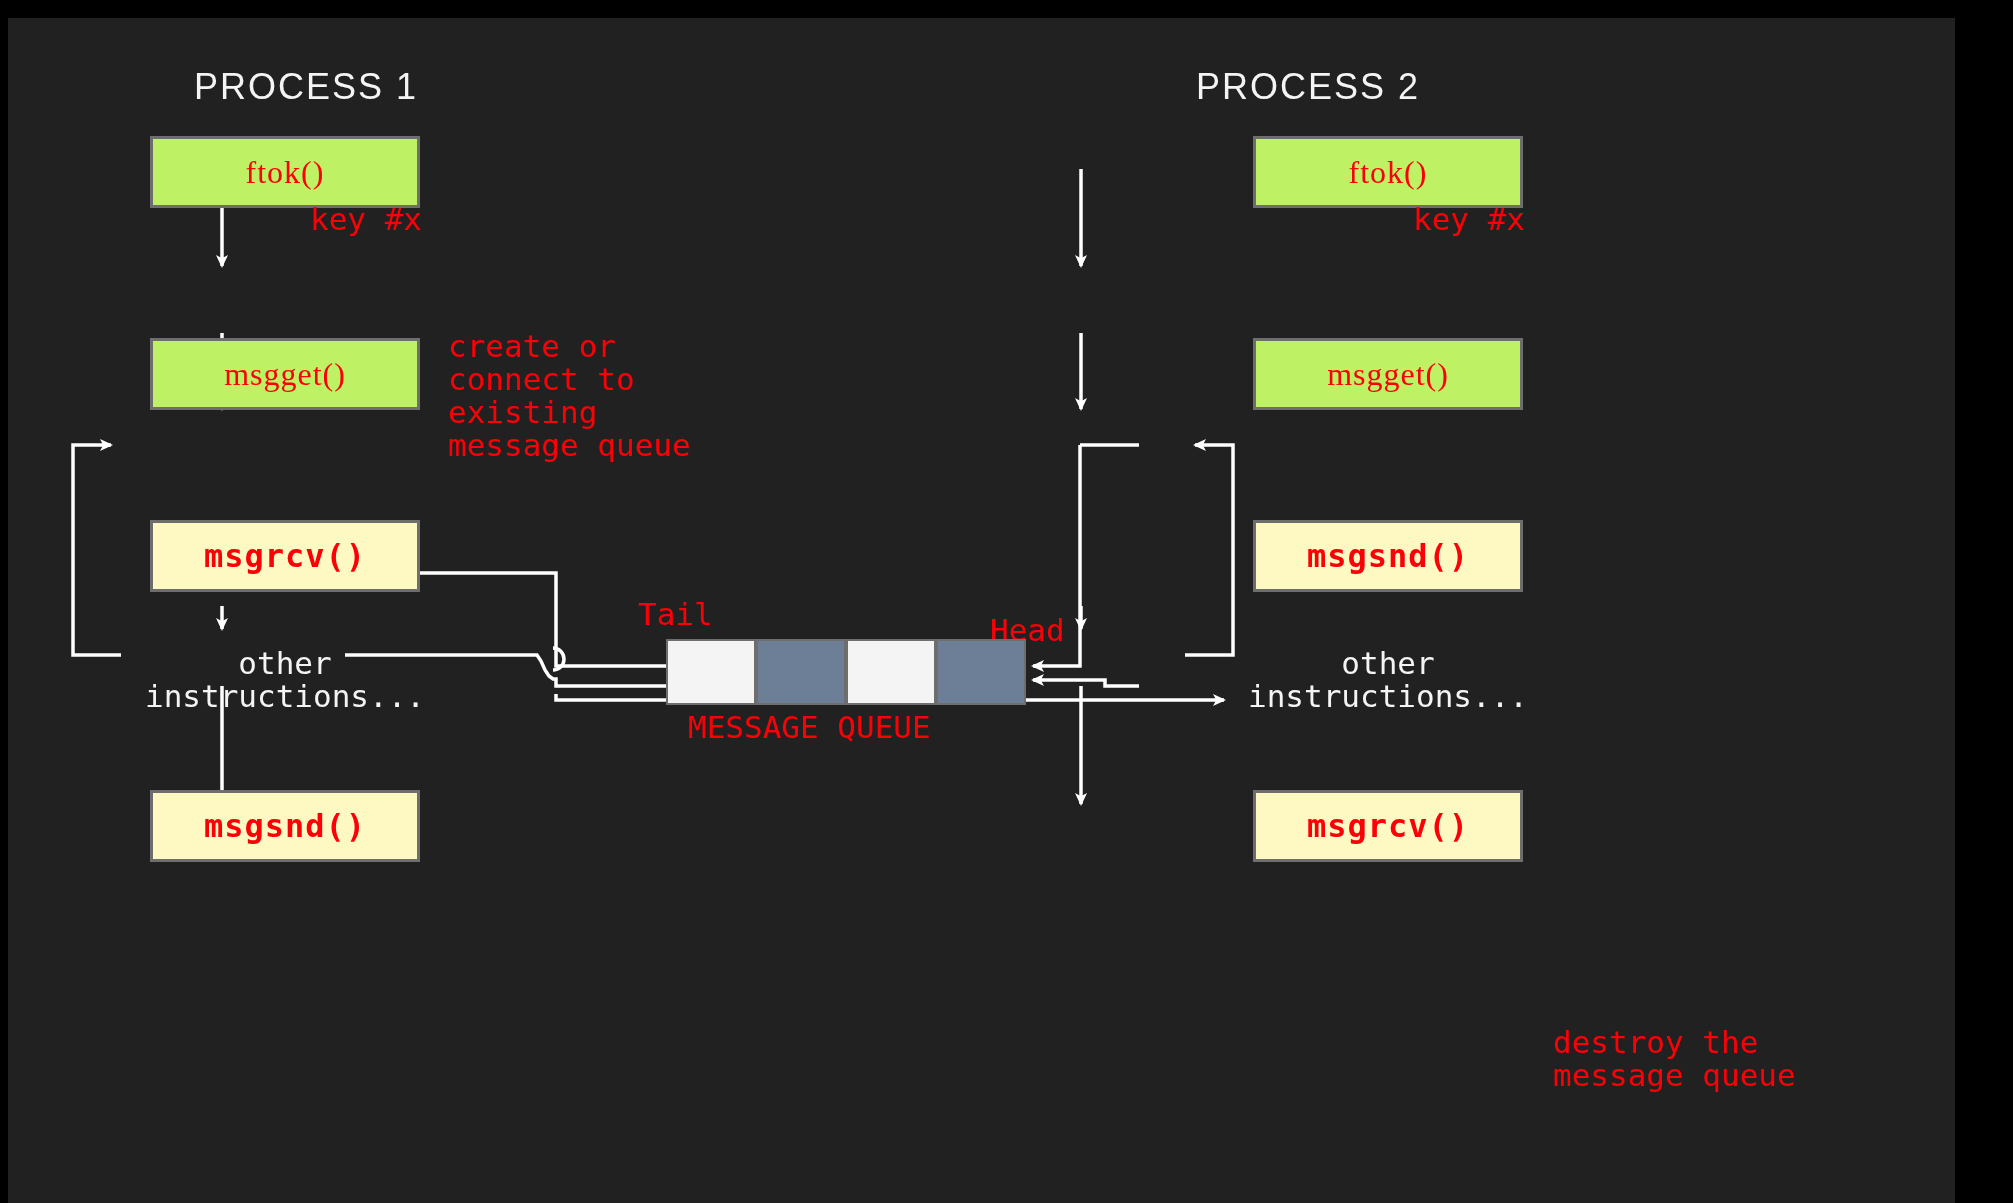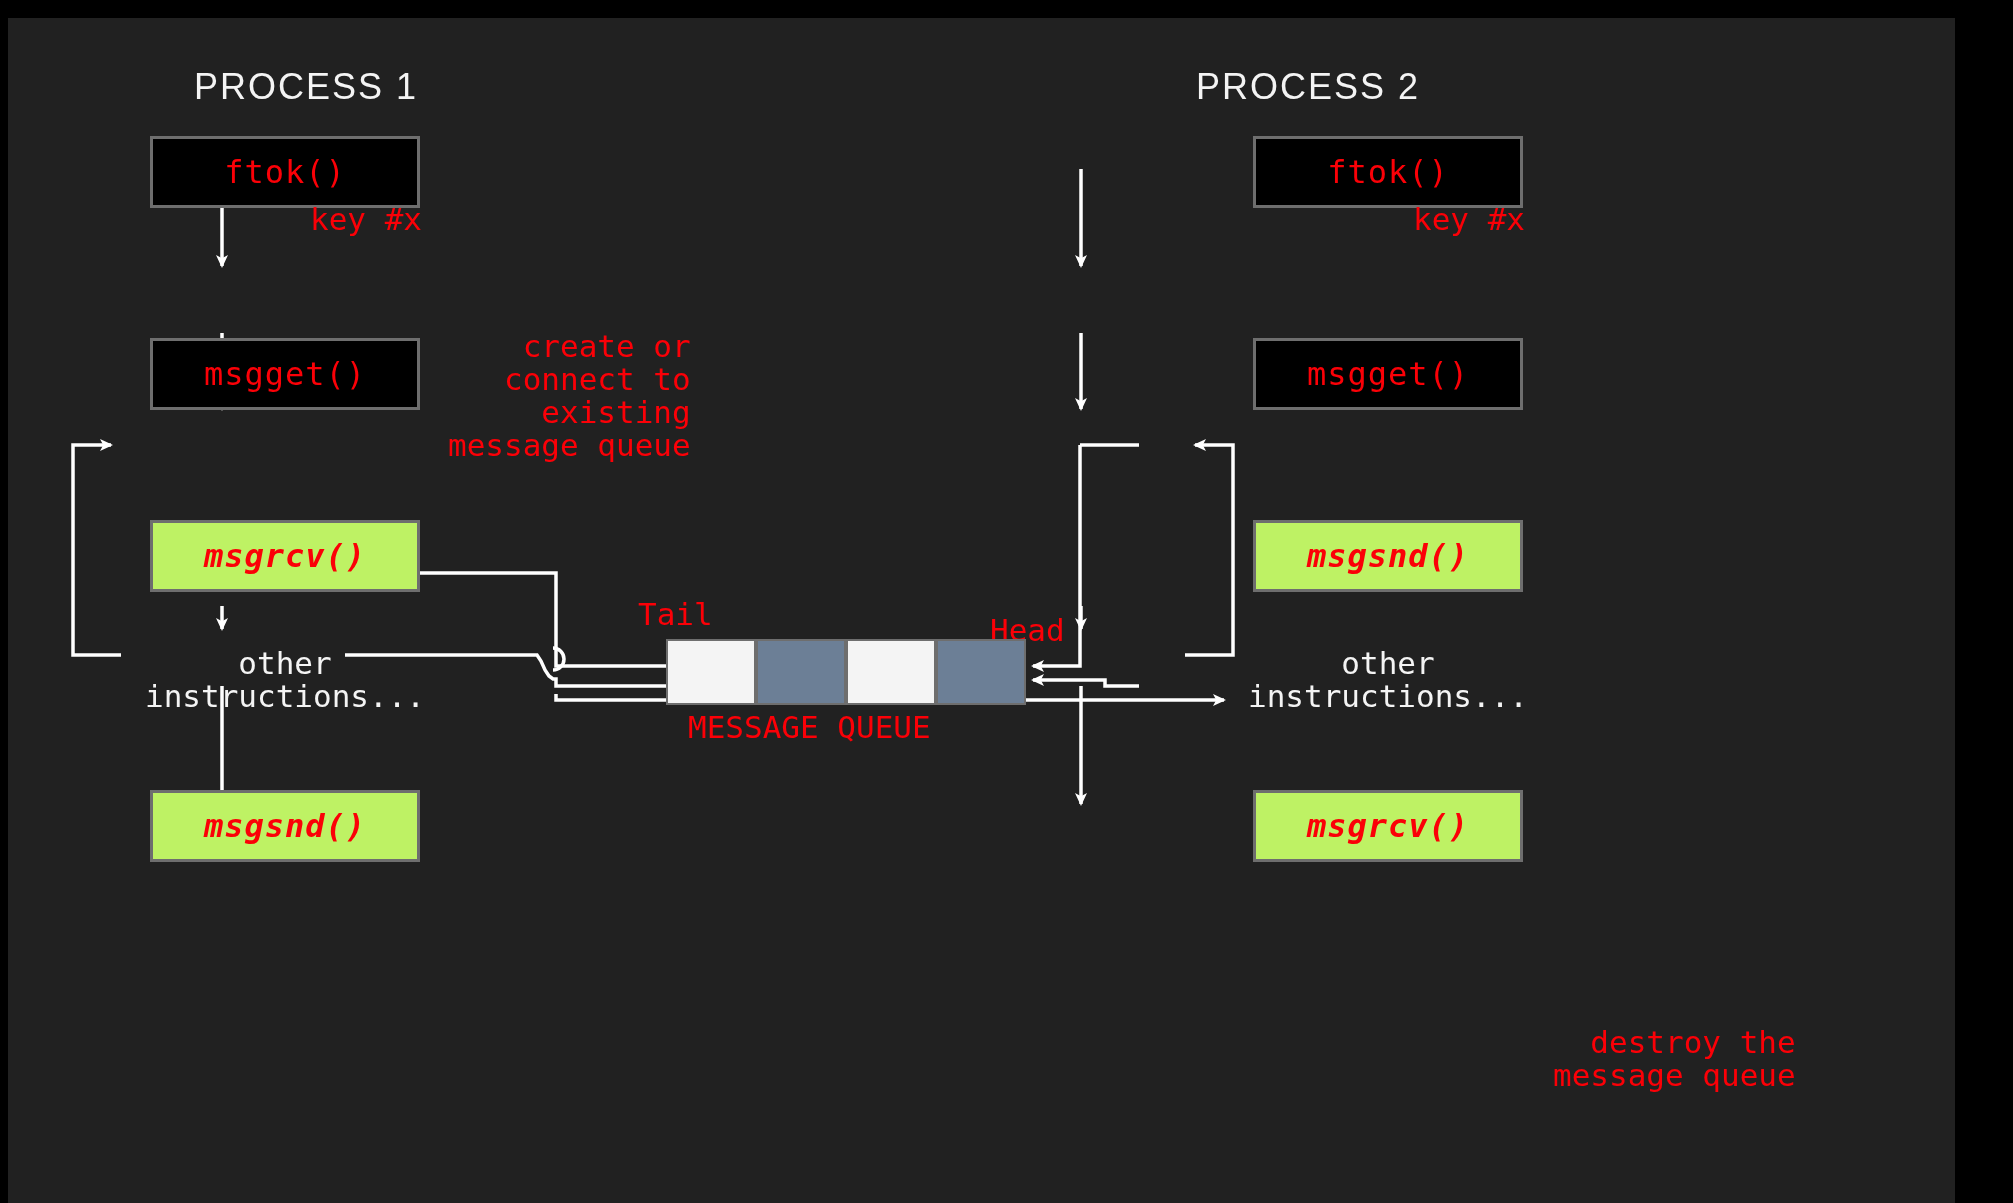--- a/index.html
+++ b/index.html
@@ -48,36 +48,35 @@
     border: 3px solid #6e6e6e;
     display: flex;
     align-items: center;
     justify-content: center;
     color: #fb0007;
     font-family: "DejaVu Sans Mono", monospace;
     font-size: 32px;
     letter-spacing: 1px;
   }
   .node.plain {
-    background: #000000;
+    background: #bef264;
+    font-family: Liberation Serif, serif;
   }
   .node.hl {
-    background: #bef264;
+    background: #fef9c3;
     font-weight: bold;
-    font-style: italic;
   }
 
   .red-label {
     position: absolute;
     color: #fb0007;
     font-family: "DejaVu Sans Mono", monospace;
     font-size: 31px;
     line-height: 1.07;
     white-space: pre;
-    text-align: right;
   }
   .white-label {
     position: absolute;
     color: #f4f4f4;
     font-family: "DejaVu Sans Mono", monospace;
     font-size: 31px;
     line-height: 1.07;
     white-space: pre;
     text-align: center;
   }

